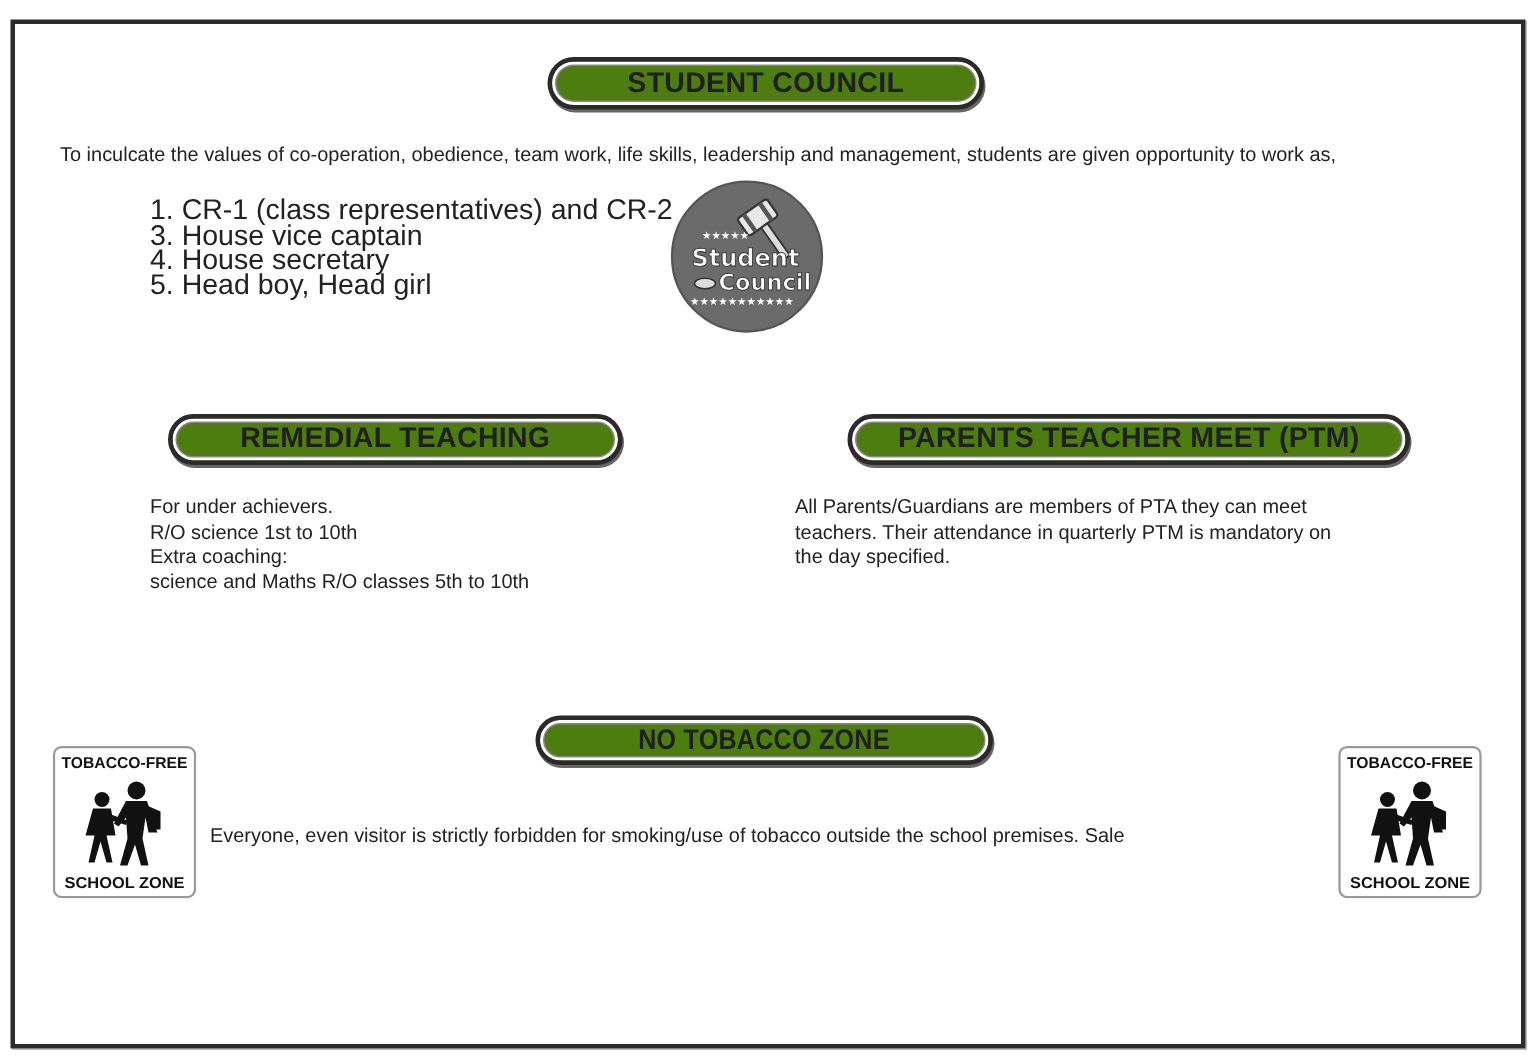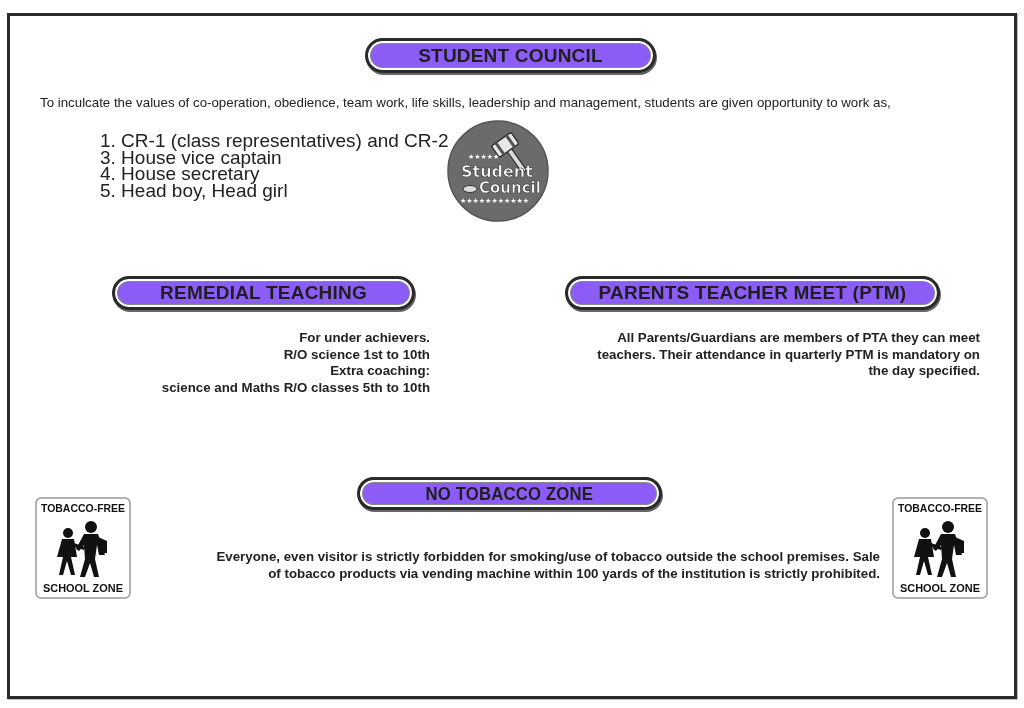--- a/index.html
+++ b/index.html
@@ -1,36 +1,36 @@
 <!DOCTYPE html>
 <html><head>
   <meta charset="utf-8">
   <style>
     html, body { margin: 0; padding: 0; background: #ffffff; }
     body { width: 1024px; height: 708px; position: relative; overflow: hidden;
            font-family: "Liberation Sans", "DejaVu Sans", sans-serif; color: #222; }
     .frame { position: absolute; left: 7px; top: 13px; width: 1004px; height: 680px;
              border: 3px solid #2b2b2b; box-shadow: 1px 1px 0 #bbb; background: #fff; }
     .pill { position: absolute; box-sizing: border-box; border: 3px solid #2a2a2a;
-            border-radius: 18px; background: #8b5cf6; display: flex; align-items: center;
+            border-radius: 18px; background: #4d7c0f; display: flex; align-items: center;
             justify-content: center; font-weight: bold; color: #1f1f1f;
             box-shadow: inset 0 0 0 2px #fff, inset 0 0 0 3px #888, 1px 2px 0 #666; }
     .pill span { letter-spacing: 0.2px; }
     .p-council { left: 365px; top: 38px; width: 291px; height: 35px; font-size: 19px; }
     .p-remedial { left: 112px; top: 276px; width: 303px; height: 34px; font-size: 19px; }
     .p-ptm { left: 565px; top: 276px; width: 375px; height: 34px; font-size: 19px; }
     .p-tobacco { left: 357px; top: 477px; width: 305px; height: 33px; font-size: 19px; justify-content: center; }
     .p-tobacco span { display: inline-block; transform: scaleX(0.88); }
 
     .intro { position: absolute; left: 40px; top: 95px; width: 960px; font-size: 13.3px; line-height: 15px; }
     .council-list { position: absolute; left: 98px; top: 131px; margin: 2px; padding: 0;
                     list-style: none; font-size: 19px; line-height: 16.5px; }
     .badge { position: absolute; left: 446px; top: 119px; width: 104px; height: 104px; }
 
-    .center-text { position: absolute; text-align: right; font-size: 13.3px; line-height: 16.5px; font-weight: bold; }
+    .center-text { position: absolute; text-align: left; font-size: 13.3px; line-height: 16.5px; }
     .remedial-text { left: 100px; top: 330px; width: 330px; }
     .ptm-text { left: 530px; top: 330px; width: 450px; }
     .tobacco-text { left: 140px; top: 549px; width: 740px; font-size: 13.3px; line-height: 16.5px; }
     .tobacco-text span { display: block; }
 
     .sign { position: absolute; width: 96px; height: 102px; top: 497px; }
     .sign-left { left: 35px; }
     .sign-right { left: 892px; }
   </style>
 </head>
@@ -83,21 +83,20 @@
   <div>All Parents/Guardians are members of PTA they can meet</div>
   <div>teachers. Their attendance in quarterly PTM is mandatory on</div>
   <div>the day specified.</div>
 </div>
 
 <div class="pill p-tobacco">
   <span>NO TOBACCO ZONE</span>
 </div>
 <div class="center-text tobacco-text">
   <span>Everyone, even visitor is strictly forbidden for smoking/use of tobacco outside the school premises. Sale</span>
-  <span>of tobacco products via vending machine within 100 yards of the institution is strictly prohibited.</span>
 </div>
 
 <svg class="sign sign-left" viewBox="0 0 96 102">
   <rect x="1" y="1" width="94" height="100" rx="5" fill="#fff" stroke="#999" stroke-width="1.5"></rect>
   <text x="48" y="15" text-anchor="middle" font-size="10.5" font-weight="bold" fill="#111" font-family="Liberation Sans, sans-serif" textLength="84" lengthAdjust="spacingAndGlyphs">TOBACCO-FREE</text>
   <g fill="#111">
     <circle cx="33" cy="36" r="5"></circle>
     <path d="M27 42 L39 42 L42 60 L36 60 L40 78 L36 78 L32 64 L28 78 L24 78 L28 60 L22 60 Z"></path>
     <path d="M39 46 L50 50 L49 53 L39 50 Z"></path>
     <circle cx="56" cy="30" r="6"></circle>

